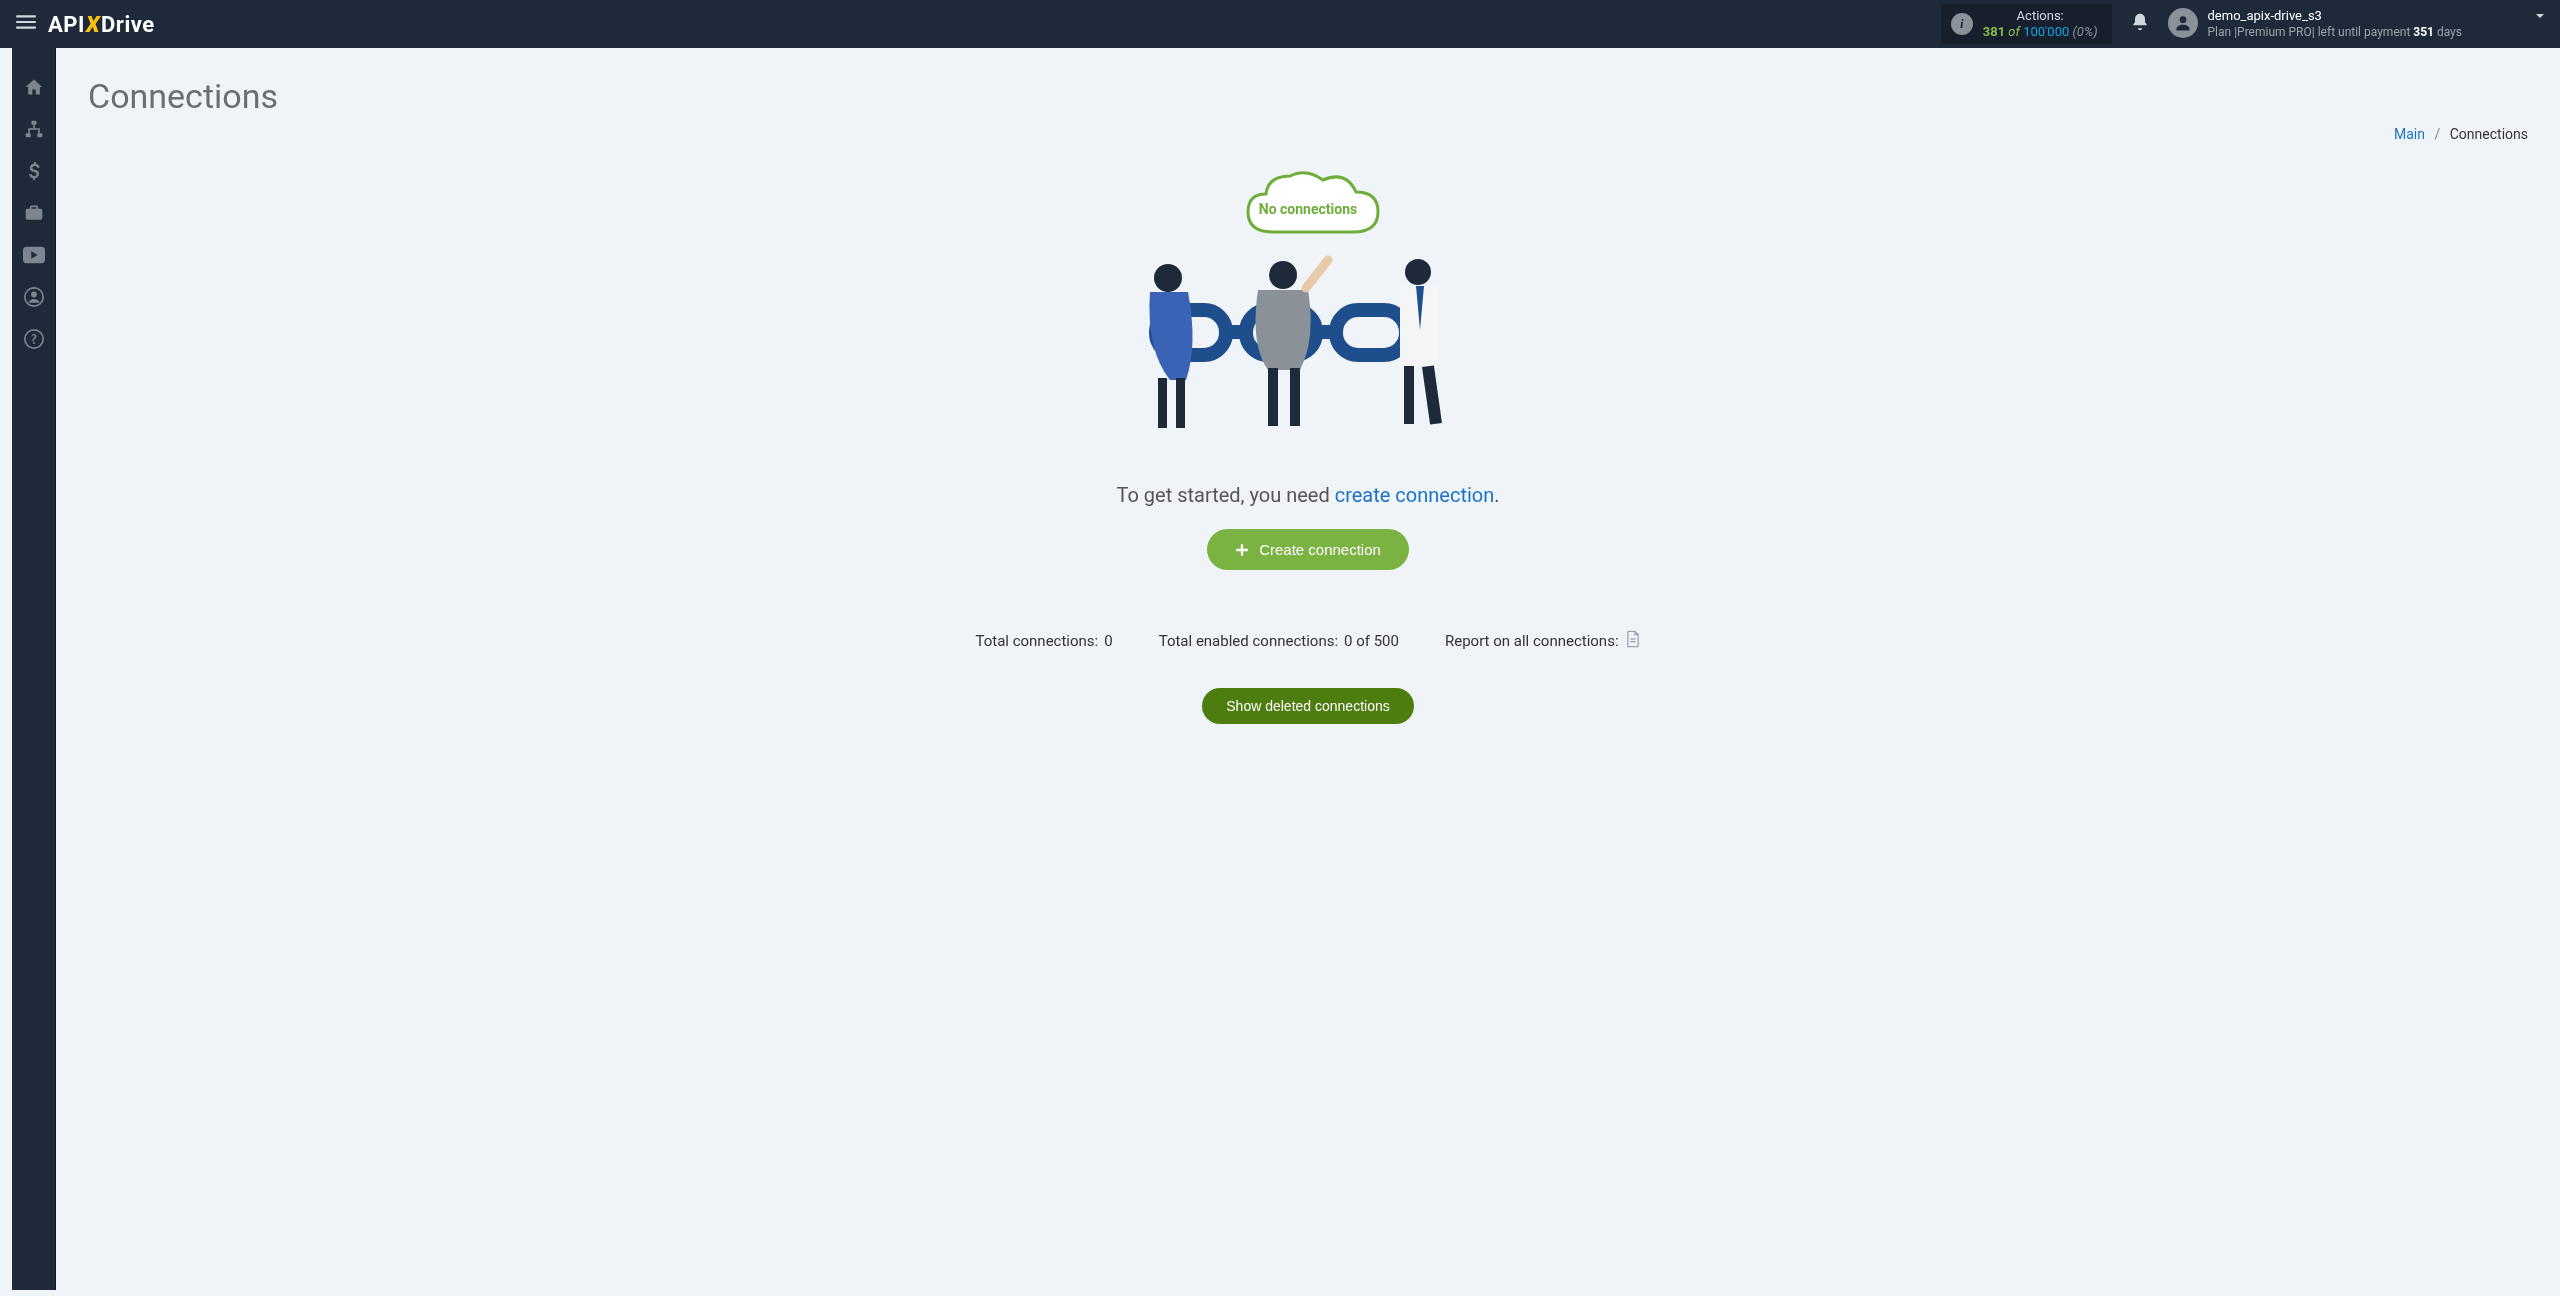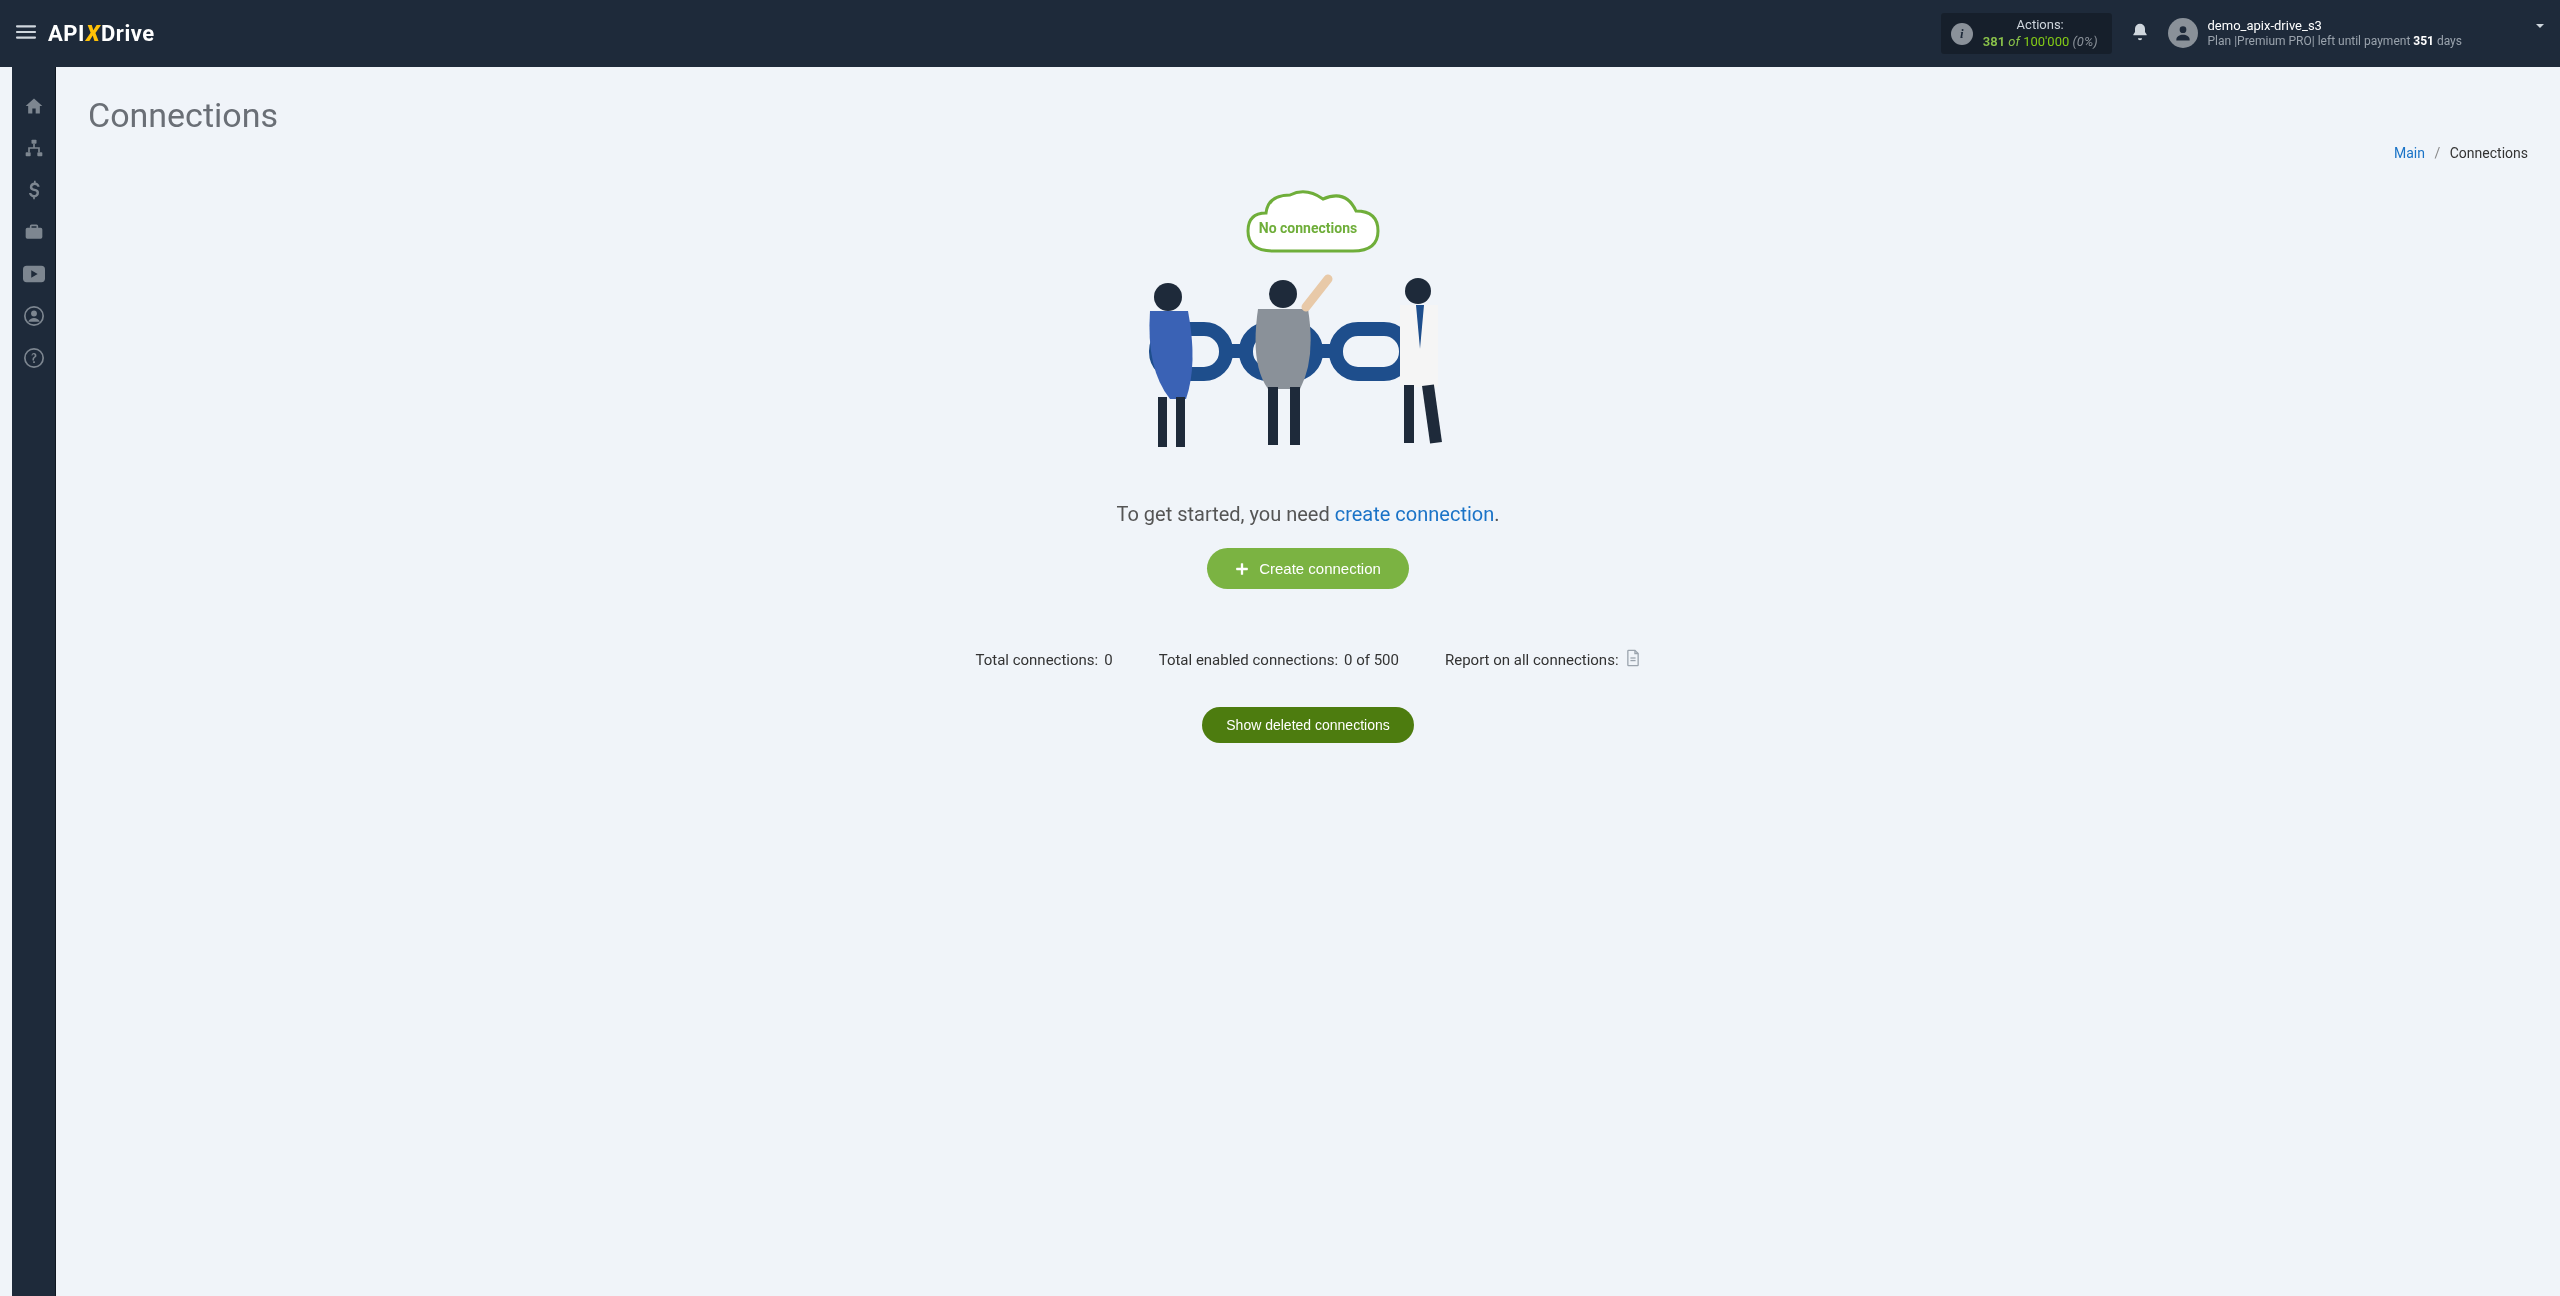--- a/index.html
+++ b/index.html
@@ -1,33 +1,33 @@
 <!DOCTYPE html>
 <html><head>
 <meta charset="utf-8">
 <style>
 * { margin: 0; padding: 0; box-sizing: border-box; }
 body { font-family: -apple-system, BlinkMacSystemFont, "Segoe UI", Roboto, Arial, sans-serif; background: #f0f4f9; color: #333; overflow-x: hidden; }
 
 
-.header { background: #1e2a3a; height: 67px; display: flex; align-items: center; padding: 11px 12px; position: relative; }
+.header { background: #1e2a3a; height: 48px; display: flex; align-items: center; padding: 11px 12px; position: relative; }
 .menu-btn { color: #cfd6dd; cursor: pointer; padding: 4px; margin-right: 8px; }
 .logo { display: flex; align-items: center; font-weight: 700; font-size: 22px; color: #fff; letter-spacing: 0.5px; }
 .logo .api { color: #fff; }
 .logo .x { color: #ffc107; margin: 0 1px; font-style: italic; font-weight: 900; }
 .logo .drive { color: #fff; }
 .header-spacer { flex: 1; }
 
 .actions-box { background: rgba(0,0,0,0.25); border-radius: 3px; padding: 4px 14px 4px 10px; display: flex; align-items: center; gap: 10px; margin-right: 18px; }
 .info-icon-circle { width: 22px; height: 22px; border-radius: 50%; background: #8a9199; color: #1e2a3a; display: flex; align-items: center; justify-content: center; font-weight: 900; font-size: 13px; font-family: Georgia, serif; font-style: italic; }
 .actions-text { font-size: 13px; line-height: 1.25; text-align: center; }
 .actions-label { color: #cfd6dd; }
 .actions-count { color: #8bc34a; font-weight: 600; }
 .actions-of { color: #8bc34a; font-style: italic; }
-.actions-total { color: #84cc16; }
+.actions-total { color: #0ea5e9; }
 .actions-pct { color: #8a9199; font-style: italic; }
 
 .bell-icon { color: #cfd6dd; margin-right: 18px; cursor: pointer; }
 .user-block { display: flex; align-items: flex-start; gap: 10px; cursor: pointer; }
 .avatar-circle { width: 30px; height: 30px; border-radius: 50%; background: #8a9199; display: flex; align-items: center; justify-content: center; }
 .user-info { font-size: 13px; line-height: 1.25; }
 .user-name { color: #fff; }
 .user-plan { color: #9aa3ad; font-size: 12px; }
 .user-plan .days { color: #fff; font-weight: 700; }
 .chevron { color: #cfd6dd; margin-left: auto; padding-left: 60px; }

